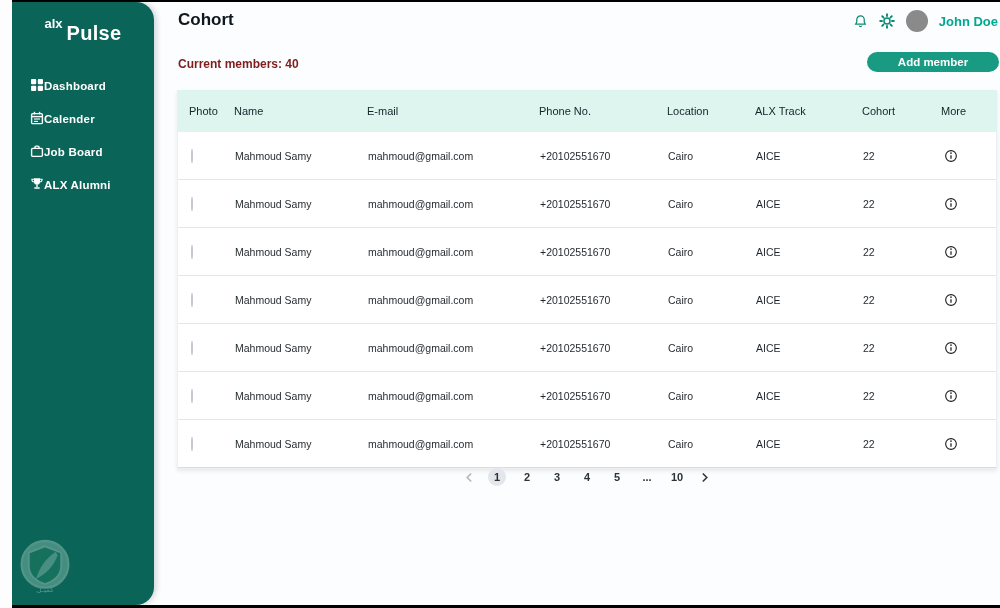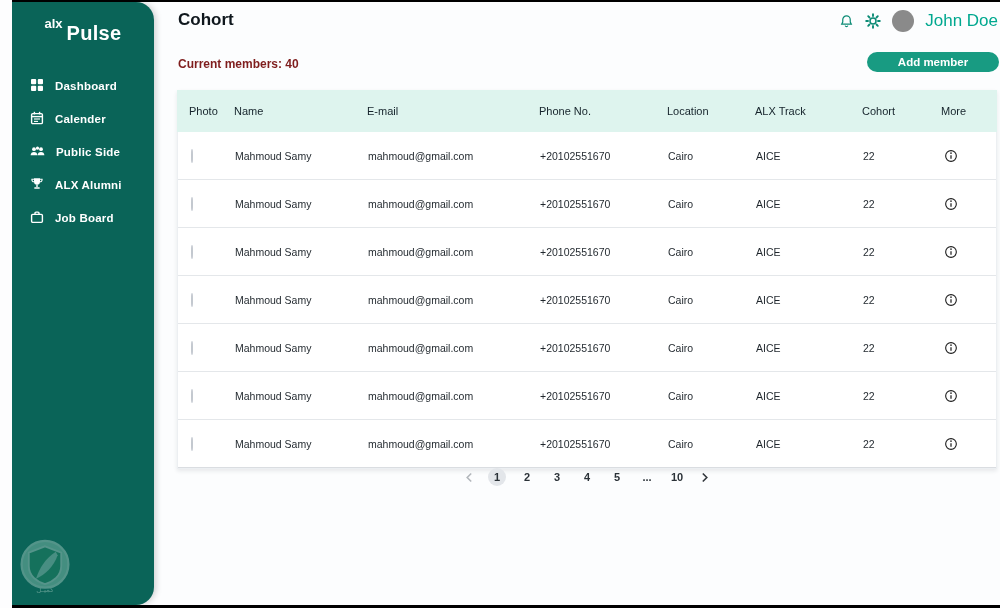--- a/index.html
+++ b/index.html
@@ -13,31 +13,31 @@
   .sidebar {
     position:absolute; left:0; top:0; bottom:0; width:142px;
     background:#0a6458; border-radius:0 18px 18px 0;
     box-shadow:2px 0 6px rgba(0,0,0,.18); z-index:2;
   }
   .logo { display:flex; justify-content:center; align-items:flex-start; padding-top:13px; color:#fff; }
   .logo .brand { font-size:13px; font-weight:800; margin-top:1px; }
   .logo .product { font-size:20px; font-weight:800; margin-left:4px; margin-top:7px; letter-spacing:.3px; }
   .nav { margin-top:24px; }
   .nav-item {
-    display:flex; align-items:center; gap:11px; height:33px; padding-left:18px;
+    display:flex; align-items:center; gap:0; height:33px; padding-left:18px;
     color:#fff; font-size:11.5px; font-weight:600; cursor:pointer; letter-spacing:.2px;
   }
   .nav-item svg { flex:0 0 auto; }
   .watermark { position:absolute; left:6px; bottom:6px; opacity:.32;text-align:right; }
   
   .page-title { position:absolute; left:166px; top:8px; font-size:17px; font-weight:800; color:#0f171d; }
   .topbar { position:absolute; right:14px; top:8px; display:flex; align-items:center; gap:11px; }
   .icon-btn { background:none; border:none; cursor:pointer; display:flex; align-items:center; padding:0; }
   .avatar { width:22px; height:22px; border-radius:50%; background:#8a8a8a; }
-  .user-name { font-size:17px; font-weight:400; color:#00a88f; }
+  .user-name { font-size:13px; font-weight:700; color:#00a88f; }
   
   .members { position:absolute; left:166px; top:55px; font-size:12px; font-weight:700; color:#7f1d1d; }
   .add-btn {
     position:absolute; right:13px; top:50px; width:132px; height:20px;
     background:#189b82; color:#fff; border:none; border-radius:13px;
     font-family:"Liberation Sans", sans-serif; font-size:11.5px; font-weight:700; cursor:pointer;
   }
   
   .table {
     position:absolute; left:165px; top:88px; width:820px; background:#fff;
@@ -101,49 +101,37 @@
               <line x1="9.6" y1="0.8" x2="9.6" y2="3.4"></line>
               <line x1="1.6" y1="5.6" x2="12.4" y2="5.6"></line>
               <line x1="4" y1="8" x2="10" y2="8" stroke-width="1.1"></line>
               <line x1="4" y1="10.4" x2="8" y2="10.4" stroke-width="1.1"></line>
             </svg>
         </span>
         <span>Calender</span>
       </div>
       <div class="nav-item">
         <span>
-          <svg width="15" height="14" viewBox="0 0 15 14" fill="#fff">
-              <circle cx="4" cy="5.2" r="1.9"></circle>
-              <circle cx="11" cy="5.2" r="1.9"></circle>
-              <circle cx="7.5" cy="4.2" r="1.6"></circle>
-              <path d="M0.6 11.2c0-2.1 1.5-3.3 3.4-3.3s3.4 1.2 3.4 3.3z"></path>
-              <path d="M7.6 11.2c0-2.1 1.5-3.3 3.4-3.3s3.4 1.2 3.4 3.3z"></path>
+          <svg width="14" height="14" viewBox="0 0 14 14" fill="none" stroke="#fff" stroke-width="1.4">
+              <rect x="1.6" y="4.4" width="10.8" height="8" rx="1.1"></rect>
+              <path d="M5 4.4V3.1a1 1 0 0 1 1-1h2a1 1 0 0 1 1 1v1.3"></path>
             </svg>
         </span>
-        <span>Public Side</span>
+        <span>Job Board</span>
       </div>
       <div class="nav-item">
         <span>
           <svg width="14" height="14" viewBox="0 0 14 14">
               <path d="M4 1.2h6v3.6a3 3 0 0 1-6 0z" fill="#fff"></path>
               <path d="M4 2.2H1.9a2.2 2.2 0 0 0 2.2 2.6M10 2.2h2.1a2.2 2.2 0 0 1-2.2 2.6" fill="none" stroke="#fff" stroke-width="1.1"></path>
               <rect x="6.3" y="7.6" width="1.4" height="2.4" fill="#fff"></rect>
               <rect x="4.3" y="10.2" width="5.4" height="1.6" rx="0.4" fill="#fff"></rect>
             </svg>
         </span>
         <span>ALX Alumni</span>
-      </div>
-      <div class="nav-item">
-        <span>
-          <svg width="14" height="14" viewBox="0 0 14 14" fill="none" stroke="#fff" stroke-width="1.4">
-              <rect x="1.6" y="4.4" width="10.8" height="8" rx="1.1"></rect>
-              <path d="M5 4.4V3.1a1 1 0 0 1 1-1h2a1 1 0 0 1 1 1v1.3"></path>
-            </svg>
-        </span>
-        <span>Job Board</span>
       </div>
     </nav>
 
     <div class="watermark">
       <svg width="54" height="56" viewBox="0 0 60 62">
         <circle cx="30" cy="28" r="26" fill="#bfe8d4" stroke="#eef9f2" stroke-width="2.5"></circle>
         <path d="M30 8 L48 15 V30 C48 41 39 47.5 30 50 C21 47.5 12 41 12 30 V15 Z" fill="#2f8f66" stroke="#f2faf5" stroke-width="2"></path>
         <path d="M42 14 C30 22 24 32 20 44 C30 40 40 30 44 18 Z" fill="#e8f7ee" opacity="0.85"></path>
         <text x="30" y="59" text-anchor="middle" font-size="8" fill="#e8f7ee" font-family="DejaVu Sans, sans-serif">كميـل</text>
       </svg>

